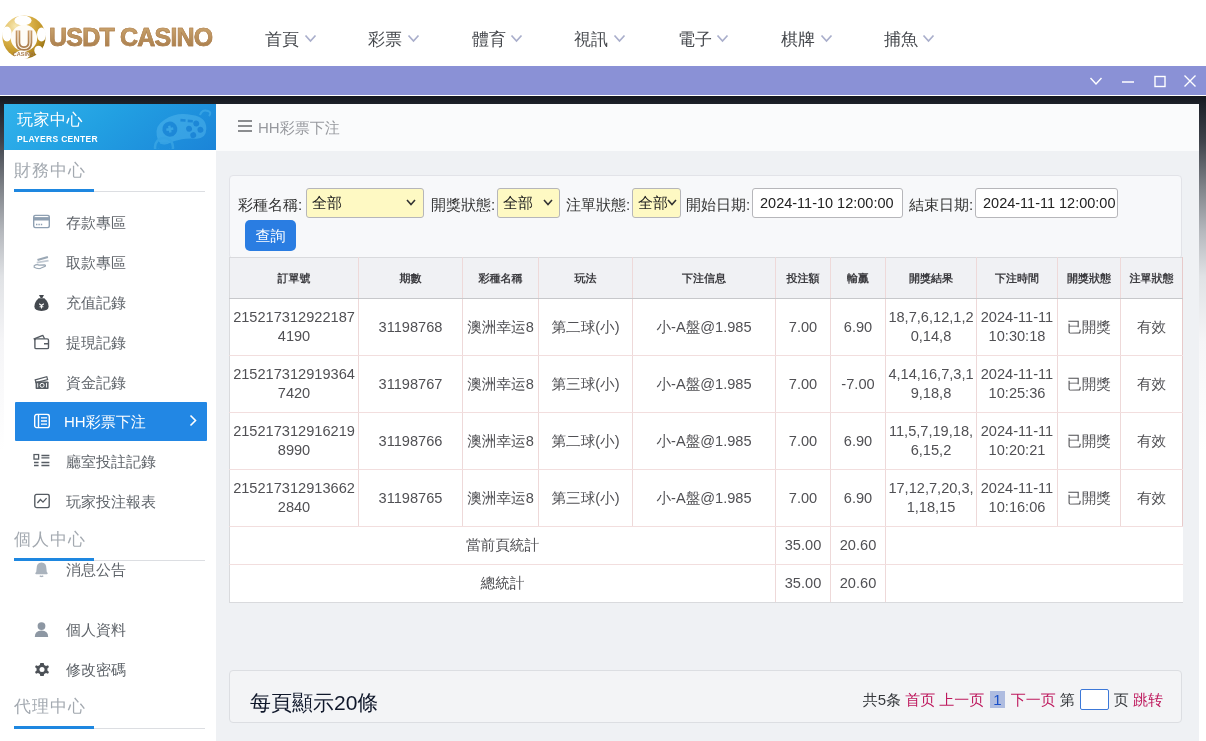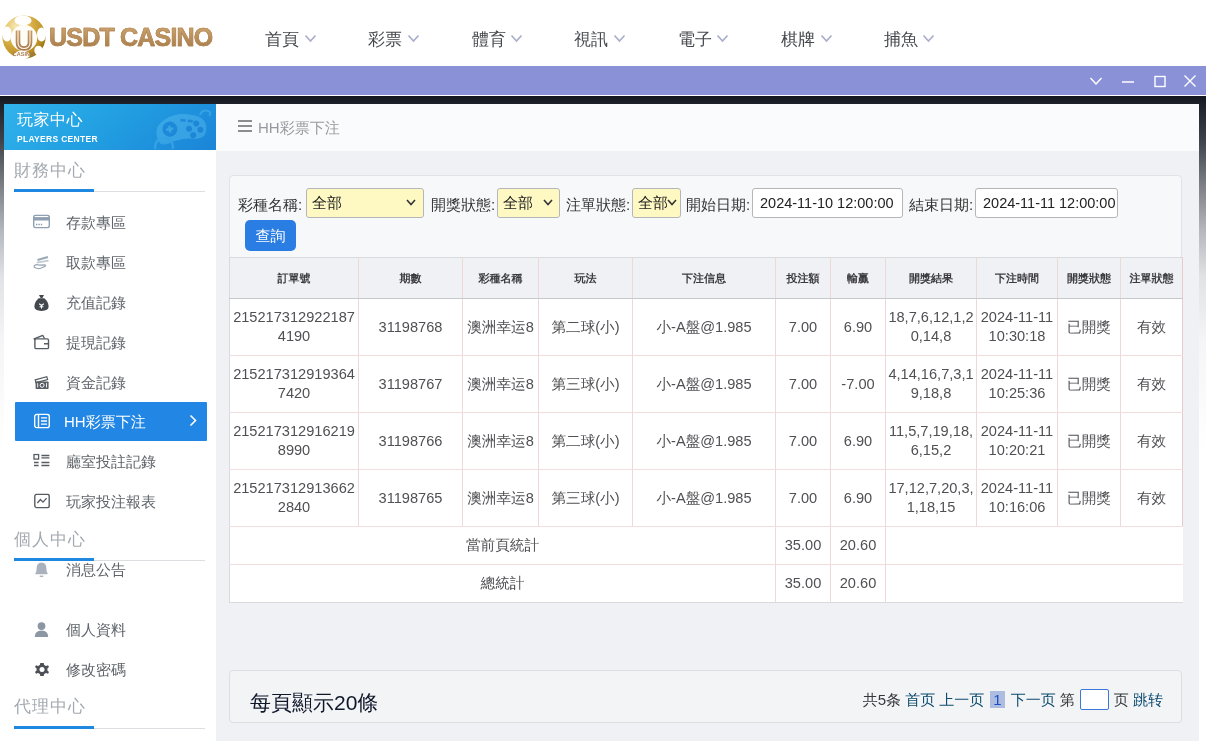--- a/index.html
+++ b/index.html
@@ -63,21 +63,21 @@
 .tbl th:last-child, .tbl td.lc { border-right:1px solid #e8caca; }
 .tbl tr.top th { border-top:1px solid #d9dadd; }
 .tbl tr.sum td { height:38px; }
 .tbl tr.sum td.nb { border-right:none; }
 .tbl tr.last td { border-bottom:1px solid #d9dadd; }
 
 
 .pager { left:13px; top:566px; width:953px; height:53px; background:#f3f4f6; border:1px solid #dcdee2; }
 .pager .lt { position:absolute; left:20px; top:18px; font-size:21px; color:#0f172a; }
 .pager .rt { position:absolute; right:18px; top:18px; font-size:15px; color:#35383c; }
-.pager .rt a { color:#0c4a6e; text-decoration:none;margin-top:12px; }
+.pager .rt a { color:#be185d; text-decoration:none;margin-top:12px; }
 .pager .cur { display:inline-block; background:#aebce0; color:#1a50c8; padding:0 3px; margin:0 6px; }
 .pager .pginp { display:inline-block; width:29px; height:21px; border:1px solid #3c78d8; border-radius:2px; background:#fff; vertical-align:-5px; margin:0 5px; }
 </style>
 </head>
 <body>
 
 <div class="pagebg"></div>
 
 <div class="header">
   <div class="logo">

